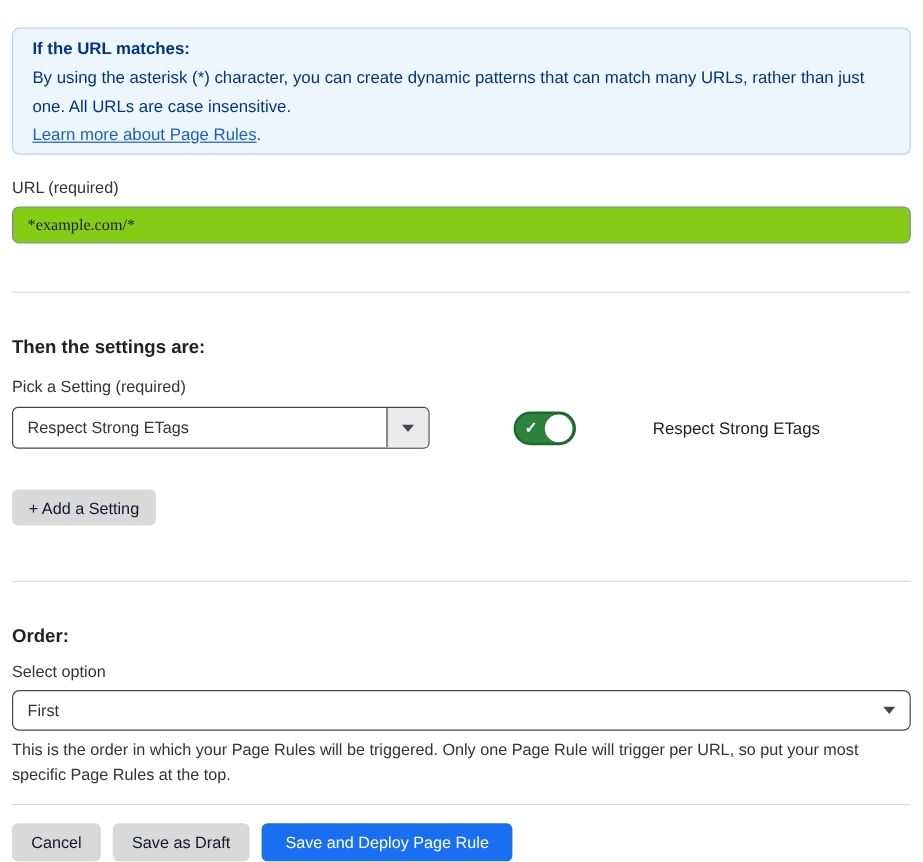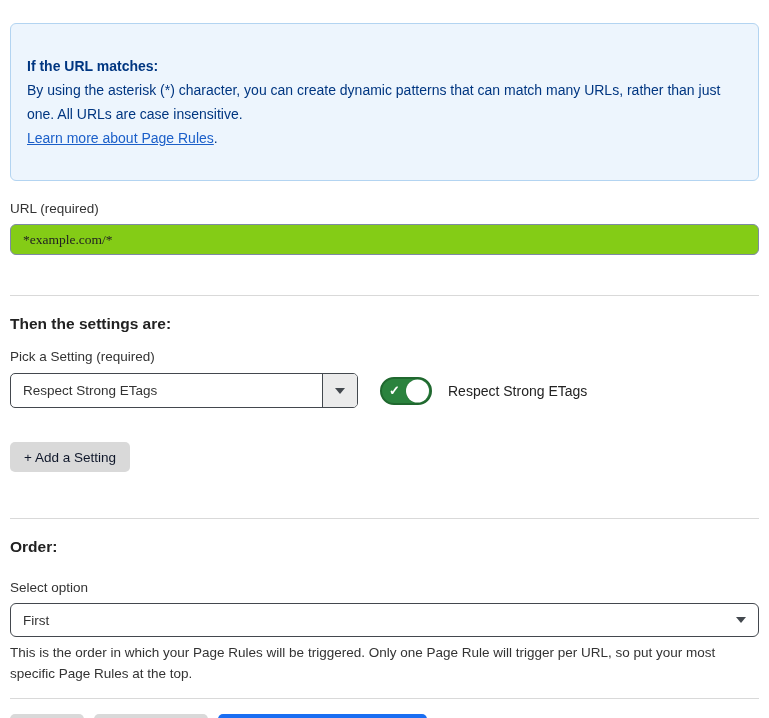--- a/index.html
+++ b/index.html
@@ -20,21 +20,21 @@
     font-weight: 700;
     color: #222222;
     letter-spacing: -0.2px;
   }
 
   .info-box {
     margin-top: 23px;
     background: #edf5fd;
     border: 1px solid #b3d4f1;
     border-radius: 6px;
-    padding: 30px 16px;
+    padding: 4px 16px;
     color: #003681;
     font-size: 14px;
     line-height: 24px;
   }
   .info-box .info-heading { font-weight: 700; }
   .info-box a.info-link {
     color: #1b5fc9;
     text-decoration: underline;
     cursor: pointer;
   }
@@ -64,33 +64,34 @@
   .divider {
     border: none;
     border-top: 1px solid #d9d9d9;
     height: 0;
   }
   .divider-1 { margin-top: 40px; }
   .divider-2 { margin-top: 46px; }
   .divider-3 { margin-top: 14px; }
 
   .section-heading {
-    margin-top: 18px;
+    margin-top: 36px;
     font-size: 15.5px;
     line-height: 19px;
     font-weight: 700;
     color: #222222;
   }
 
   .pick-label { margin-top: 16px; }
 
   .setting-row {
     margin-top: 8px;
     display: flex;
     align-items: center;
+    gap: 48px;
   }
 
   .select-box {
     display: flex;
     align-items: stretch;
     border: 1px solid #43484e;
     border-radius: 5px;
     background: #ffffff;
     height: 35px;
     width: 348px;
@@ -259,21 +260,21 @@
     </div>
     <span class="toggle-label">Respect Strong ETags</span>
   </div>
 
   <button class="btn btn-add">+ Add a Setting</button>
 
   <hr class="divider divider-2">
 
   <div class="section-heading">Order:</div>
 
-  <div class="field-label" style="margin-top:24px;">Select option</div>
+  <div class="field-label" style="margin-top:12px;">Select option</div>
 
   <div class="order-select">
     <span class="select-value">First</span>
     <span class="tri-down"></span>
   </div>
 
   <div class="help-text">This is the order in which your Page Rules will be triggered. Only one Page Rule will trigger per URL, so put your most specific Page Rules at the top.</div>
 
   <hr class="divider divider-3">
 

